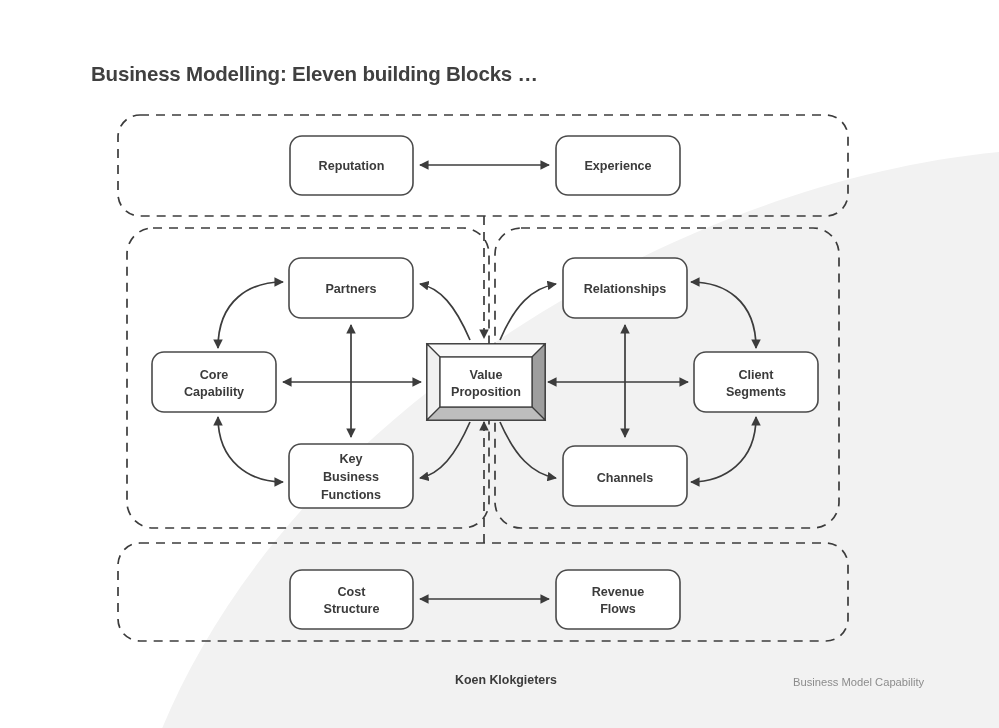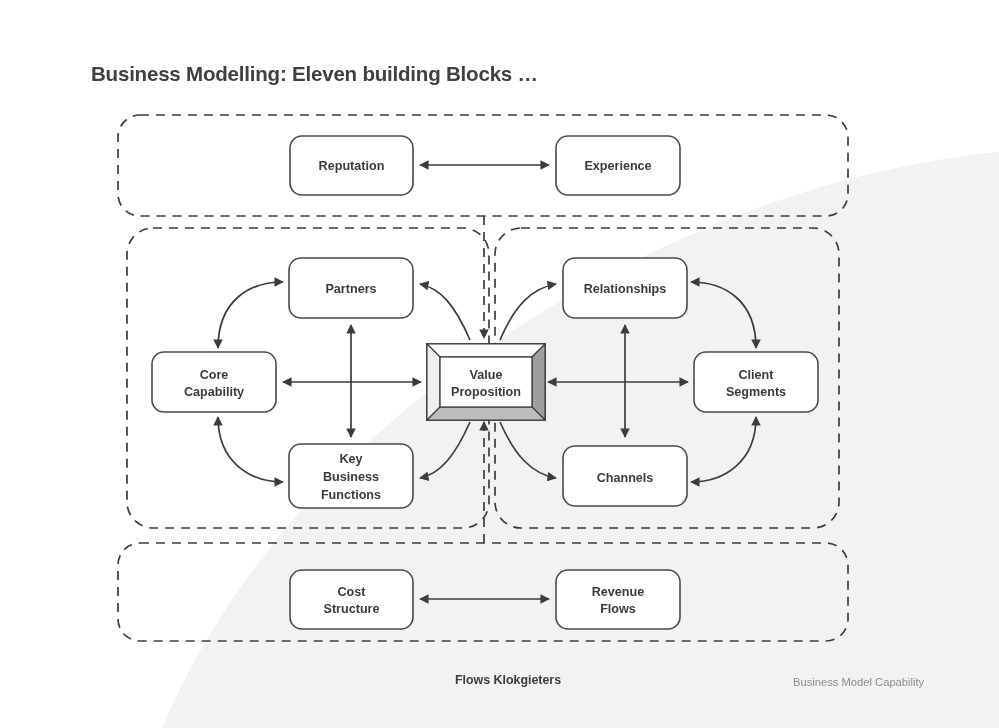--- a/index.html
+++ b/index.html
@@ -209,16 +209,16 @@
       <path d="M 545 344 L 545 420 L 532 407 L 532 357 Z" fill="#9e9e9e" stroke="#3c3c3c" stroke-width="1.1"></path>
       <path d="M 427 420 L 440 407 L 532 407 L 545 420 Z" fill="#bdbdbd" stroke="#3c3c3c" stroke-width="1.1"></path>
 
       <rect x="440" y="357" width="92" height="50" fill="#ffffff" stroke="#3c3c3c" stroke-width="1.3"></rect>
       <text class="node-label vp" x="486" y="379" text-anchor="middle">Value</text>
       <text class="node-label vp" x="486" y="396" text-anchor="middle">Proposition</text>
     </g>
 
   </svg>
 
-  <div id="footer-name">Flows Klokgieters</div>
+  <div id="footer-name">Koen Klokgieters</div>
   <div id="footer-tag">Business Model Capability</div>
 
 </div>
 
 </body></html>

